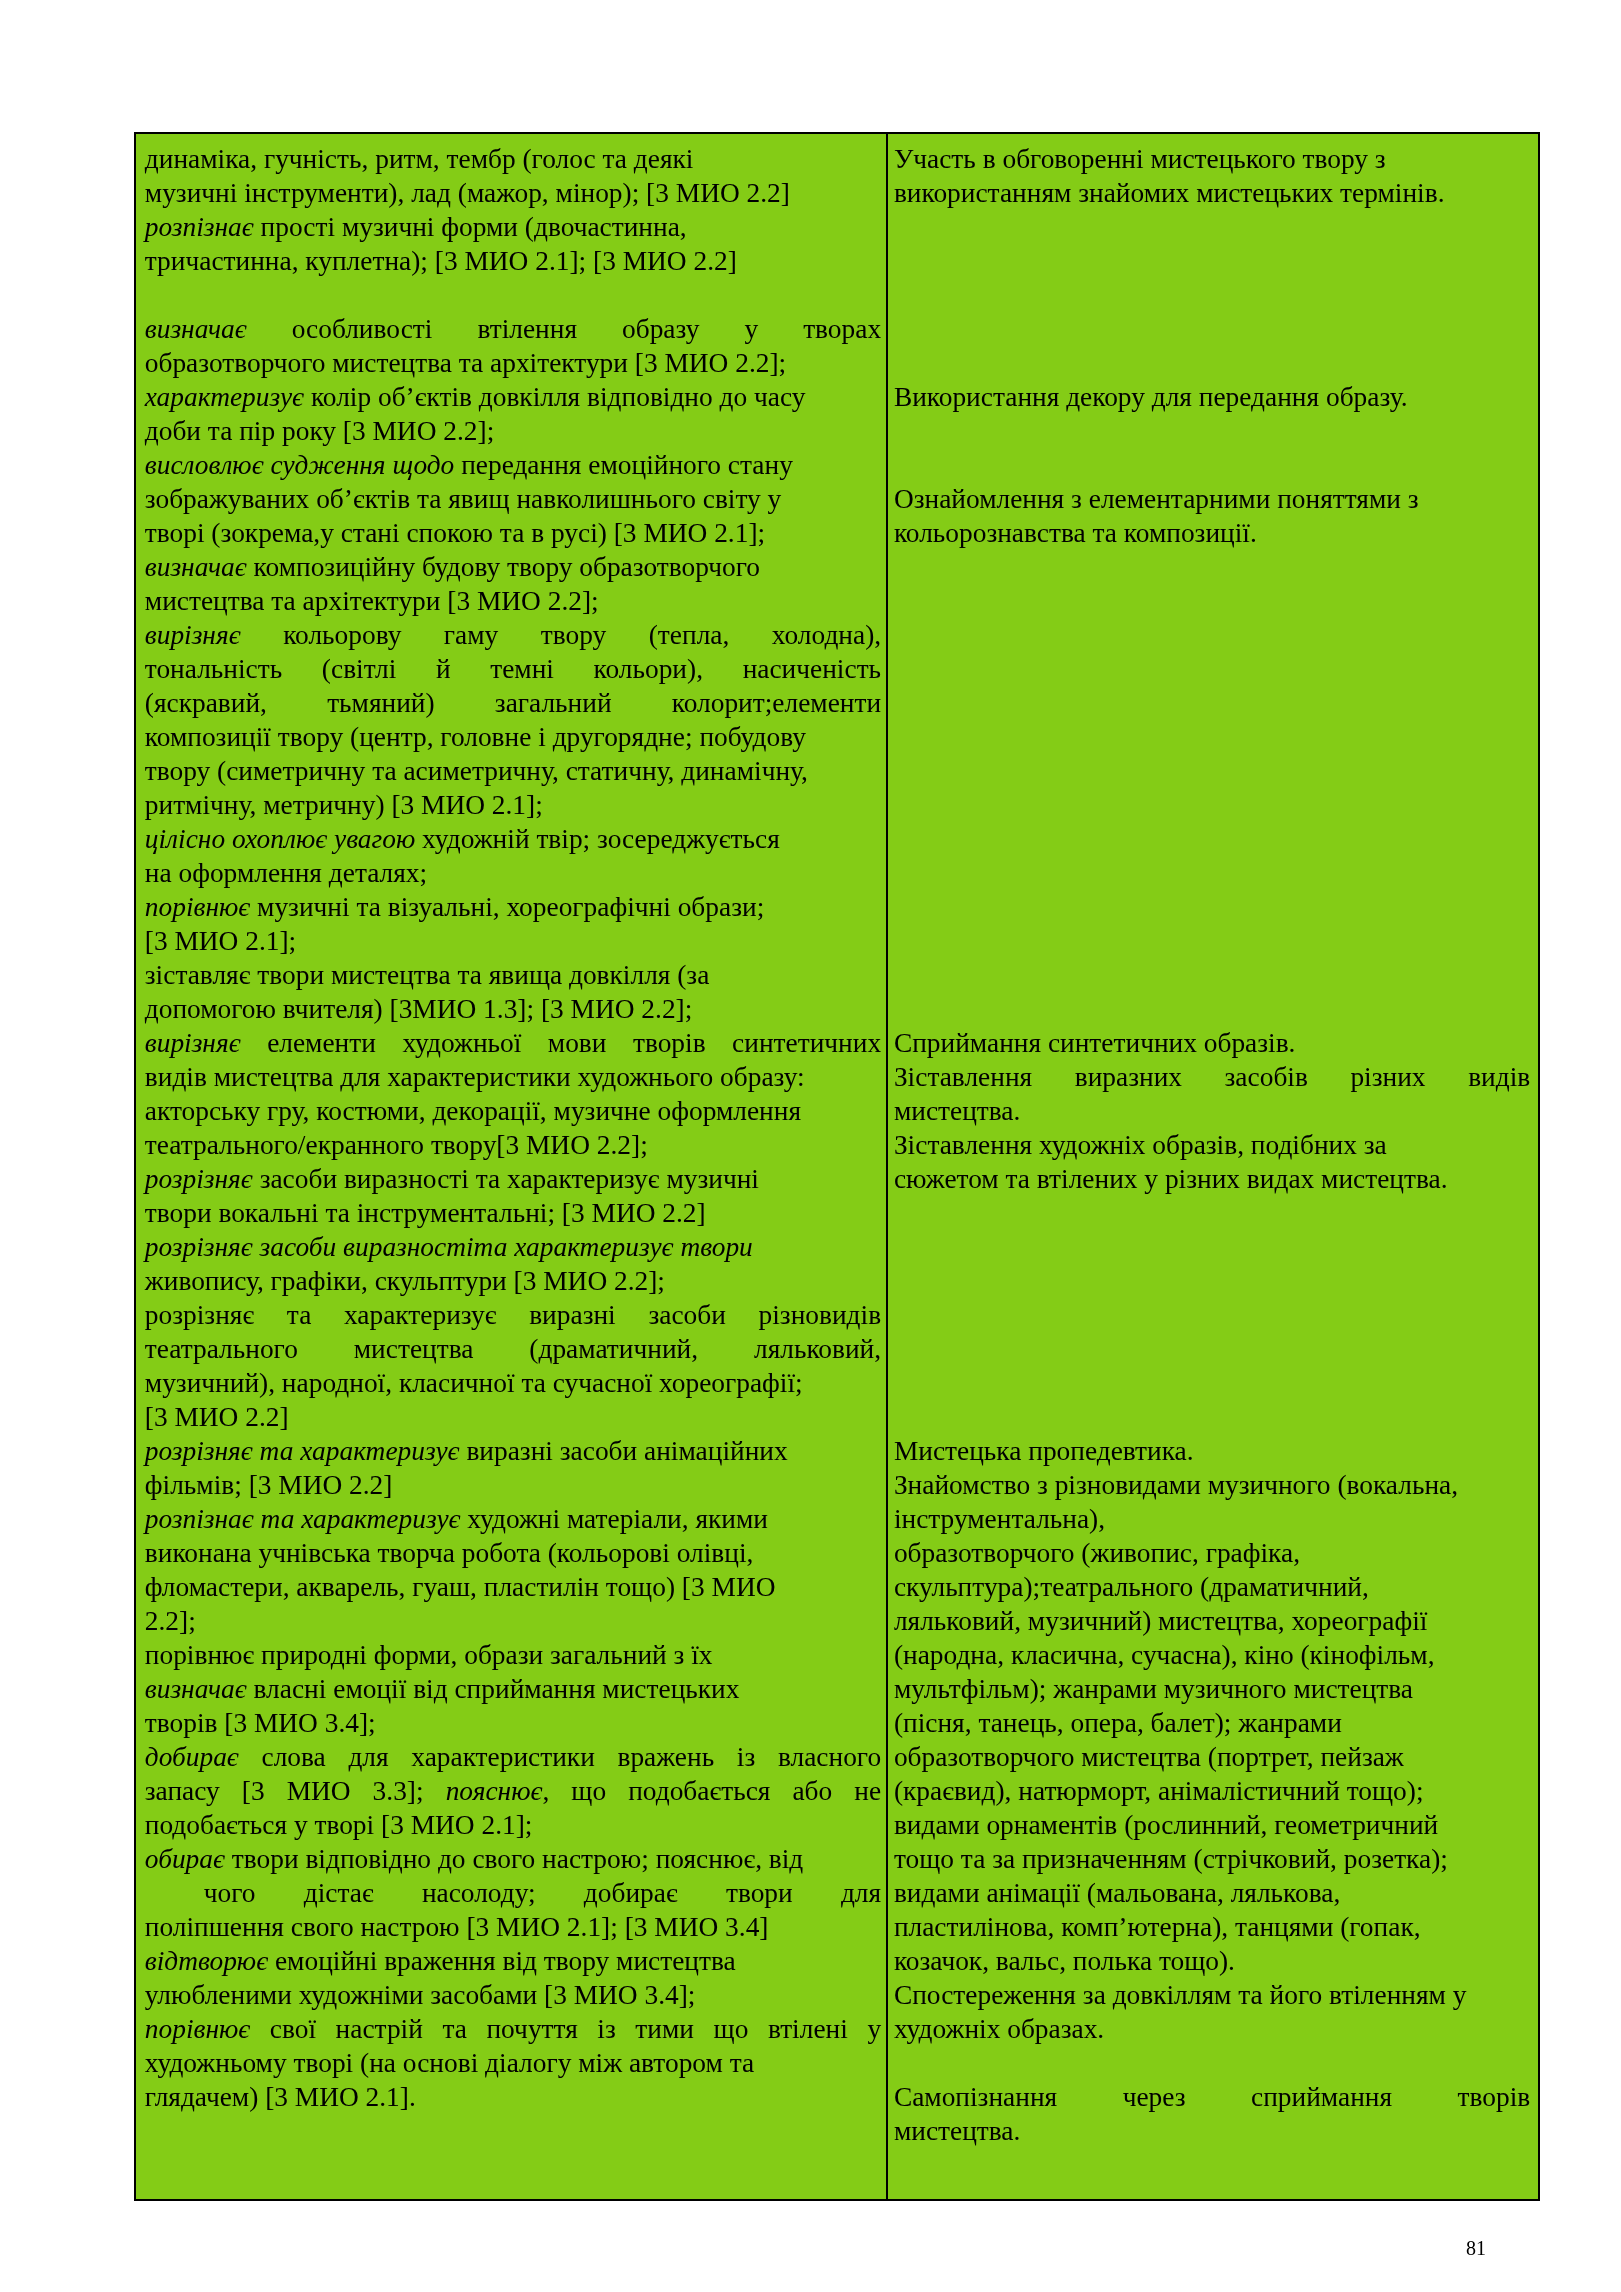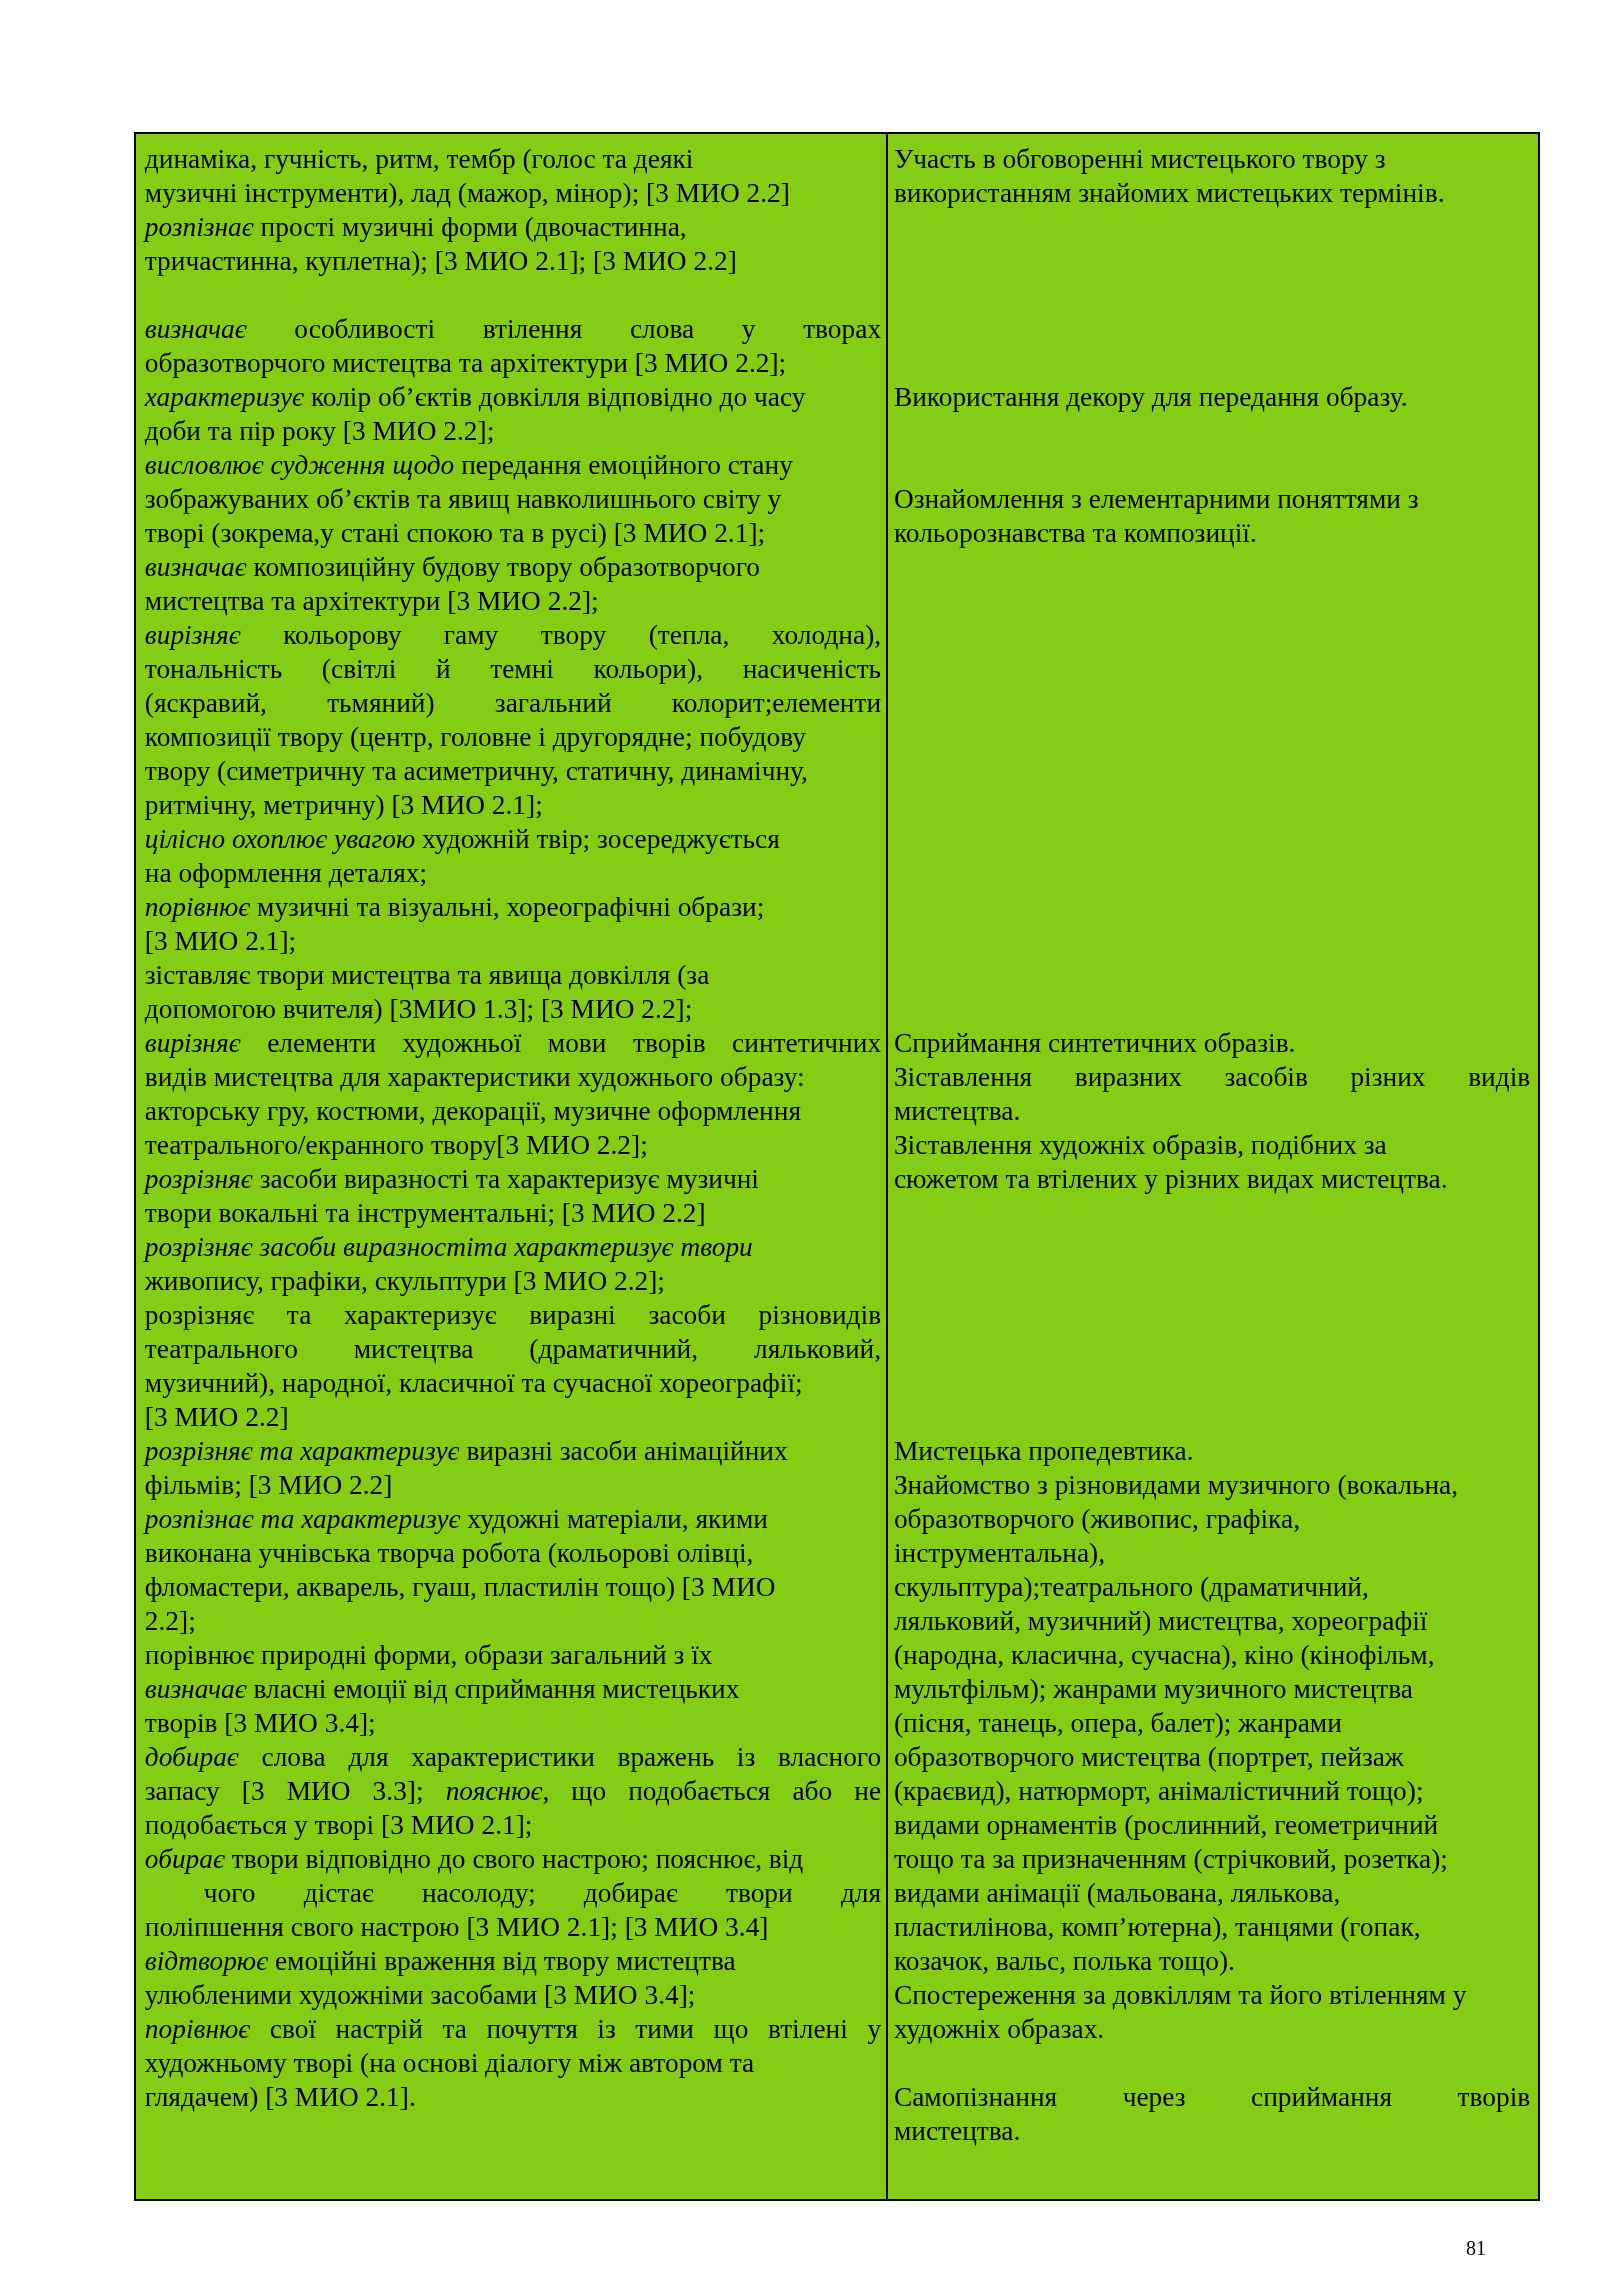--- a/index.html
+++ b/index.html
@@ -69,21 +69,21 @@
 <body>
 
 <div class="page">
   <div class="doc-table">
     <div class="cell left">
         <div class="line"><span>динаміка, гучність, ритм, тембр (голос та деякі</span></div>
         <div class="line"><span>музичні інструменти), лад (мажор, мінор); [3 МИО 2.2]</span></div>
         <div class="line"><span class="it">розпізнає</span><span> прості музичні форми (двочастинна,</span></div>
         <div class="line"><span>тричастинна, куплетна); [3 МИО 2.1]; [3 МИО 2.2]</span></div>
         <div class="line">&nbsp;</div>
-        <div class="line j"><span class="it">визначає</span><span> особливості втілення слова у творах</span></div>
+        <div class="line j"><span class="it">визначає</span><span> особливості втілення образу у творах</span></div>
         <div class="line"><span>образотворчого мистецтва та архітектури [3 МИО 2.2];</span></div>
         <div class="line"><span class="it">характеризує</span><span> колір об’єктів довкілля відповідно до часу</span></div>
         <div class="line"><span>доби та пір року [3 МИО 2.2];</span></div>
         <div class="line"><span class="it">висловлює судження щодо</span><span> передання емоційного стану</span></div>
         <div class="line"><span>зображуваних об’єктів та явищ навколишнього світу у</span></div>
         <div class="line"><span>творі (зокрема,у стані спокою та в русі) [3 МИО 2.1];</span></div>
         <div class="line"><span class="it">визначає</span><span> композиційну будову твору образотворчого</span></div>
         <div class="line"><span>мистецтва та архітектури [3 МИО 2.2];</span></div>
         <div class="line j"><span class="it">вирізняє</span><span> кольорову гаму твору (тепла, холодна),</span></div>
         <div class="line j"><span>тональність (світлі й темні кольори), насиченість</span></div>
@@ -164,22 +164,22 @@
         <div class="line"><span>сюжетом та втілених у різних видах мистецтва.</span></div>
         <div class="line">&nbsp;</div>
         <div class="line">&nbsp;</div>
         <div class="line">&nbsp;</div>
         <div class="line">&nbsp;</div>
         <div class="line">&nbsp;</div>
         <div class="line">&nbsp;</div>
         <div class="line">&nbsp;</div>
         <div class="line"><span>Мистецька пропедевтика.</span></div>
         <div class="line"><span>Знайомство з різновидами музичного (вокальна,</span></div>
+        <div class="line"><span>інструментальна),</span></div>
         <div class="line"><span>образотворчого (живопис, графіка,</span></div>
-        <div class="line"><span>інструментальна),</span></div>
         <div class="line"><span>скульптура);театрального (драматичний,</span></div>
         <div class="line"><span>ляльковий, музичний) мистецтва, хореографії</span></div>
         <div class="line"><span>(народна, класична, сучасна), кіно (кінофільм,</span></div>
         <div class="line"><span>мультфільм); жанрами музичного мистецтва</span></div>
         <div class="line"><span>(пісня, танець, опера, балет); жанрами</span></div>
         <div class="line"><span>образотворчого мистецтва (портрет, пейзаж</span></div>
         <div class="line"><span>(краєвид), натюрморт, анімалістичний тощо);</span></div>
         <div class="line"><span>видами орнаментів (рослинний, геометричний</span></div>
         <div class="line"><span>тощо та за призначенням (стрічковий, розетка);</span></div>
         <div class="line"><span>видами анімації (мальована, лялькова,</span></div>

